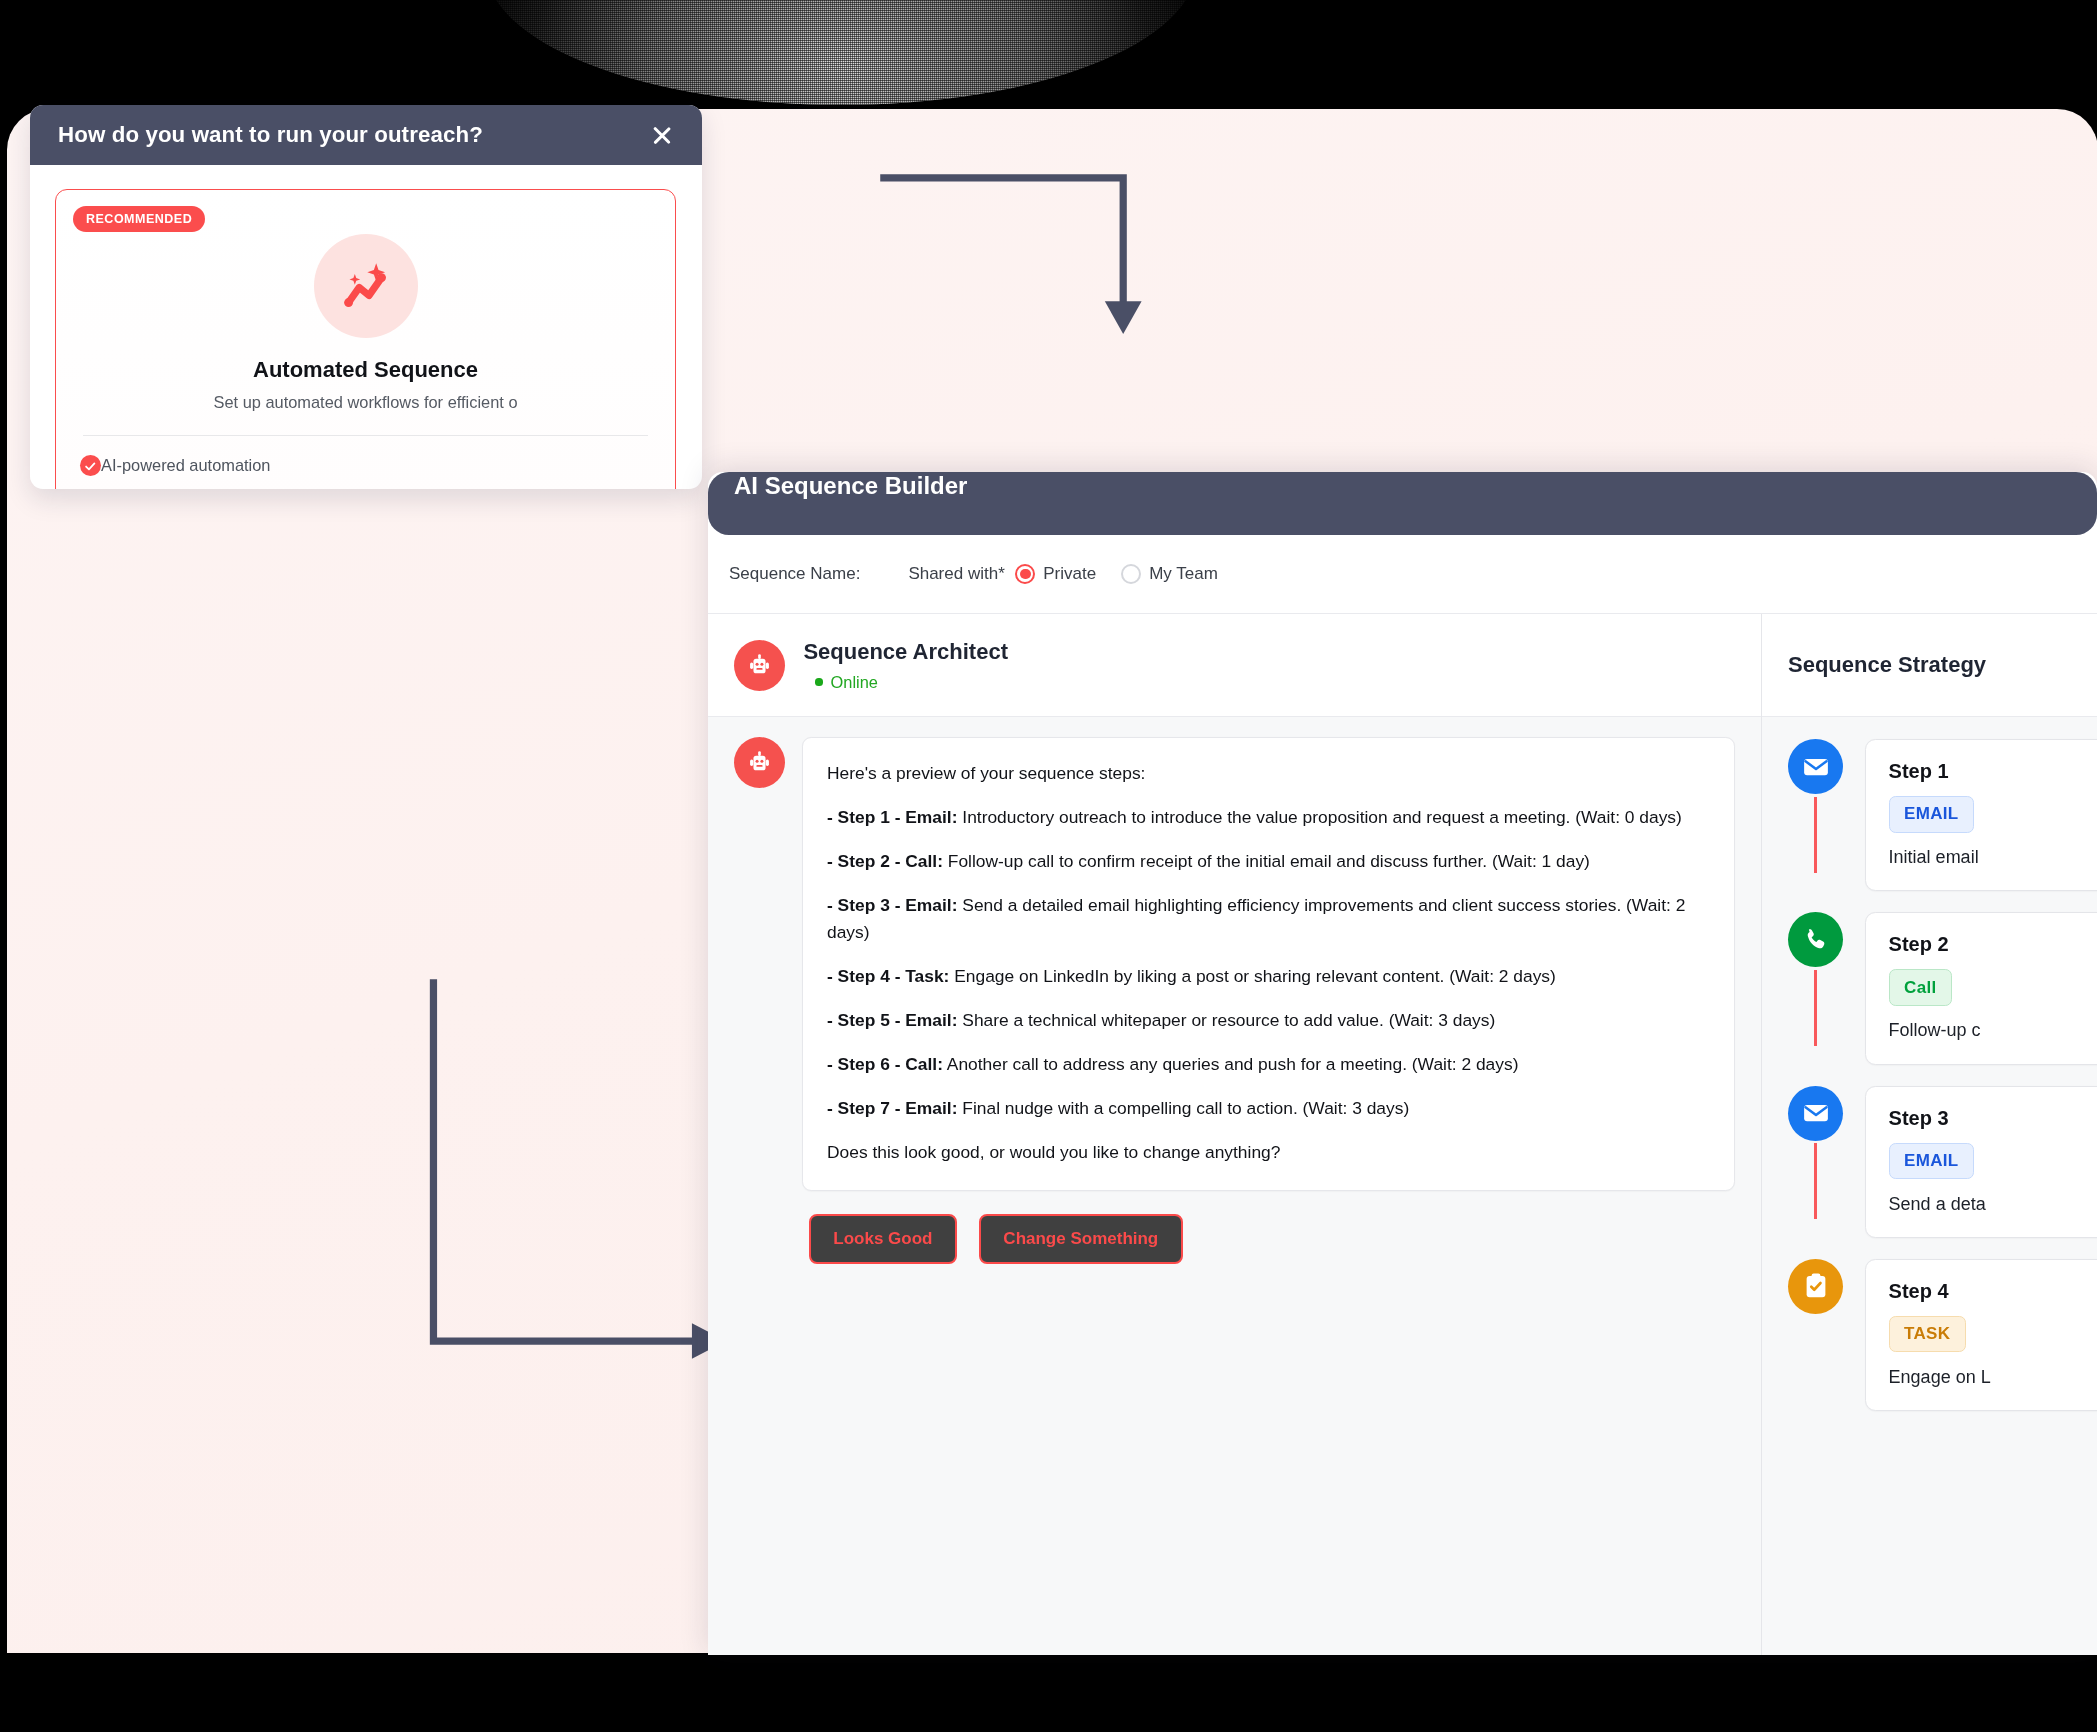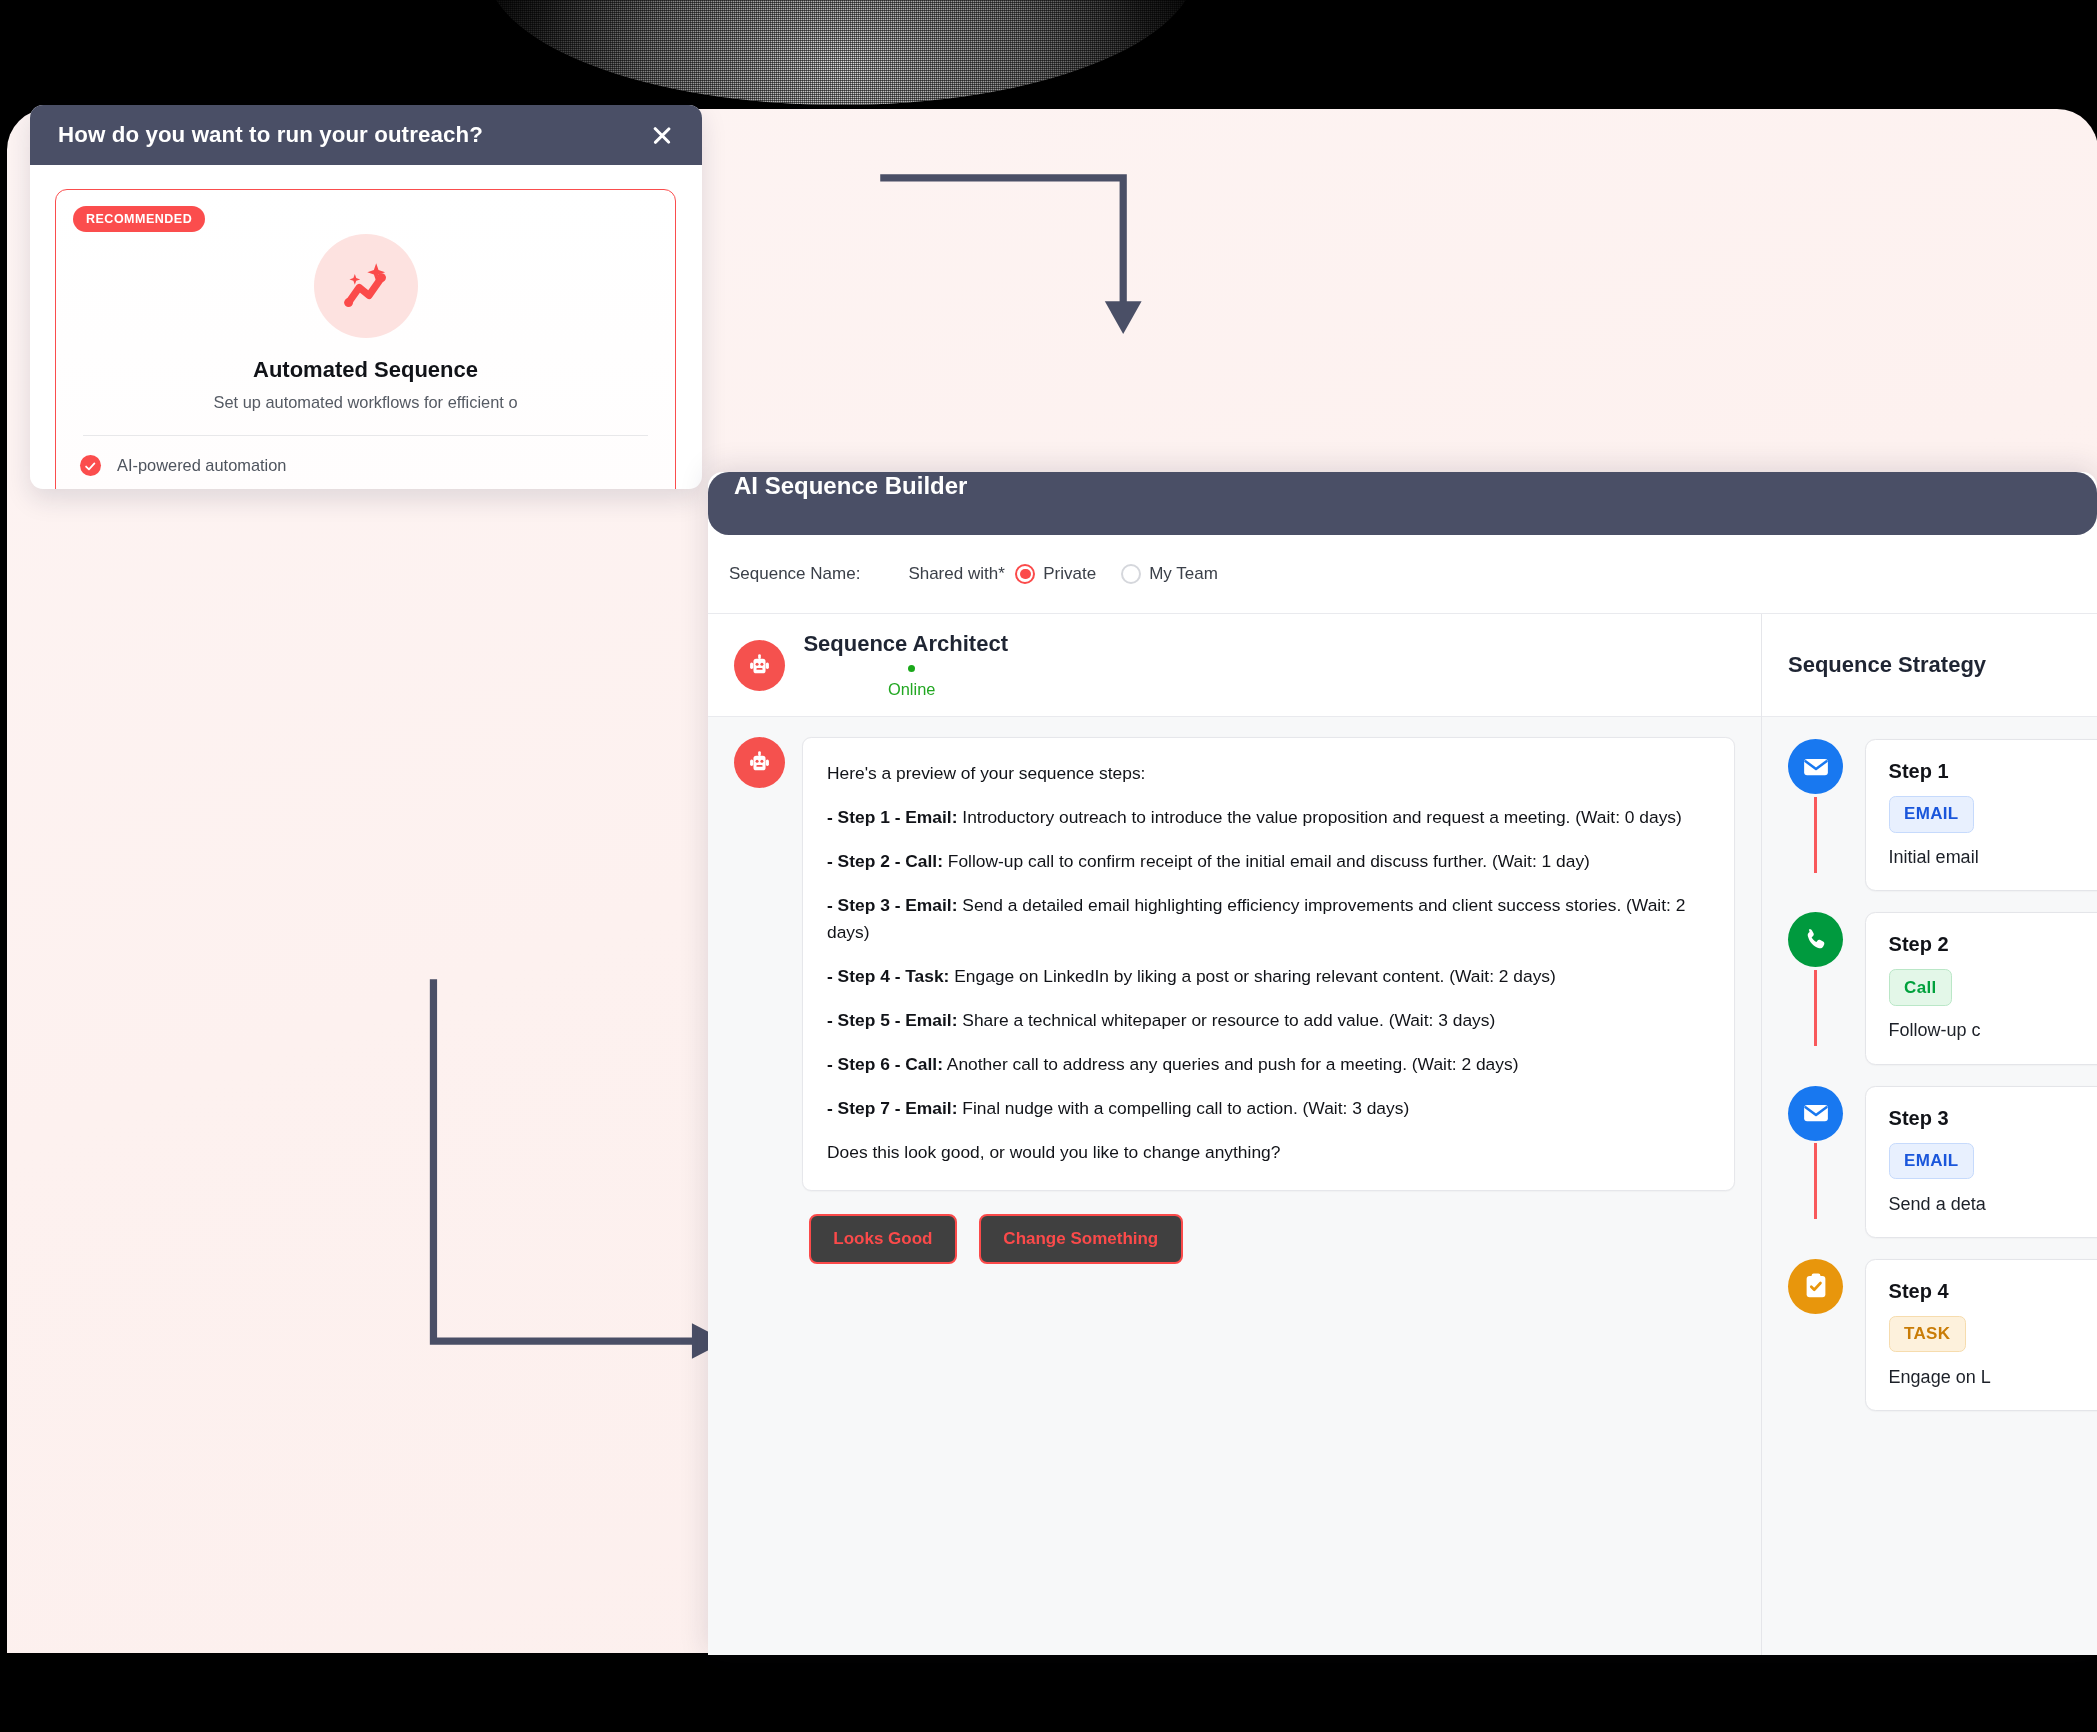--- a/index.html
+++ b/index.html
@@ -99,21 +99,21 @@
   .opt-title {
     text-align:center; font-size: 22px; font-weight:700; color:#111318;
     margin-top: 18.4px;
   }
   .opt-sub {
     text-align:center; font-size: 16.4px; color:#555a63; margin-top: 10.5px;
     white-space: nowrap; overflow: hidden;
   }
   .opt-divider { height:0.7px; background:#e8e8ea; margin: 22.3px 2.6px 0 2.6px; }
   .feature-list { margin-top: 20px; }
-  .feature-row { display:flex; align-items:center; gap:16px; margin-bottom: 15px; }
+  .feature-row { display:flex; align-items:center; gap:0; margin-bottom: 15px; }
   .check-icon {
     width:21px; height:21px; border-radius:50%; background:#fb4d4d;
     display:flex; align-items:center; justify-content:center; flex:0 0 auto;
   }
   .check-icon svg { width:12.5px; height:12.5px; }
   .feature-text { font-size: 16.4px; color:#4e545e; }
 
   
   .seq-builder {
     position:absolute;
@@ -164,21 +164,21 @@
   .chat-head {
     height: 103px; background:#fff; border-bottom:0.7px solid #e9eaee;
     display:flex; align-items:center; padding: 0 26px; gap: 18.4px;
   }
   .bot-avatar {
     width:51px; height:51px; border-radius:50%; background:#f5514e;
     display:flex; align-items:center; justify-content:center; flex:0 0 auto;
   }
   .bot-avatar svg { width:29px; height:29px; }
   .chat-head-name { font-size:22px; font-weight:700; color:#1f2533; }
-  .chat-status { display:flex; align-items:center; gap:8px; margin-top:8px; margin-left: 12px; flex-direction: column;}
+  .chat-status { display:flex; align-items:center; gap:8px; margin-top:8px; margin-left: 12px;}
   .status-dot { width:7.2px; height:7.2px; border-radius:50%; background:#1aa81a; }
   .status-text { font-size:16.4px; color:#22a722; }
 
   .chat-scroll { flex:1 1 auto; background:#f7f8f9; padding: 20px 26px 0 26px; overflow:hidden; }
   .msg-row { display:flex; gap: 17px; align-items:flex-start; }
   .msg-bubble {
     background:#ffffff; border:0.7px solid #e6e7eb; border-radius: 9.2px;
     padding: 22.3px 24px 24px 24px; width: 933px;
     box-shadow: 0 0.7px 1.3px rgba(0,0,0,.03);
   }

